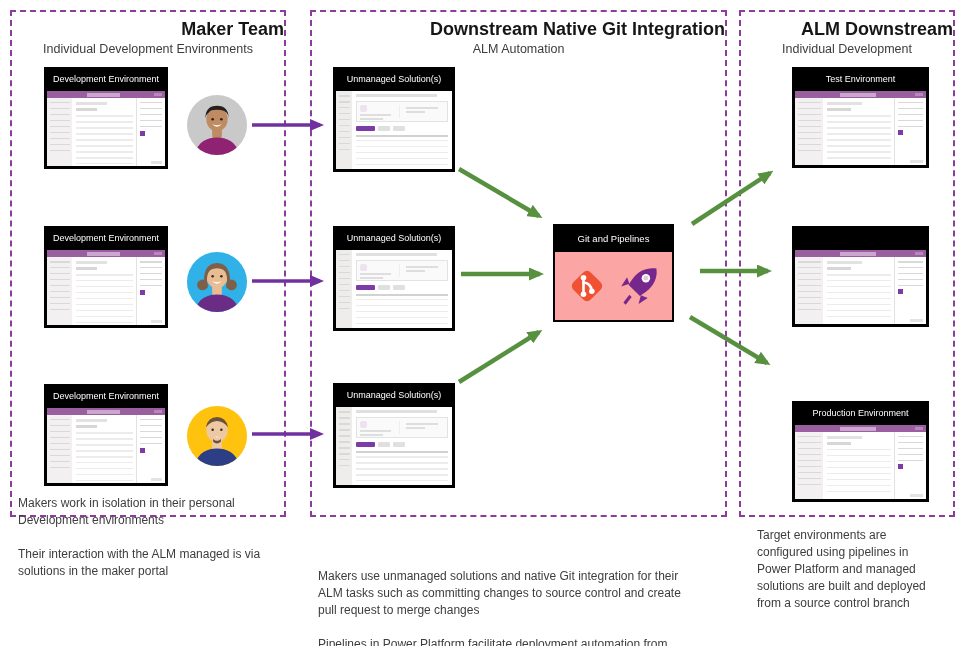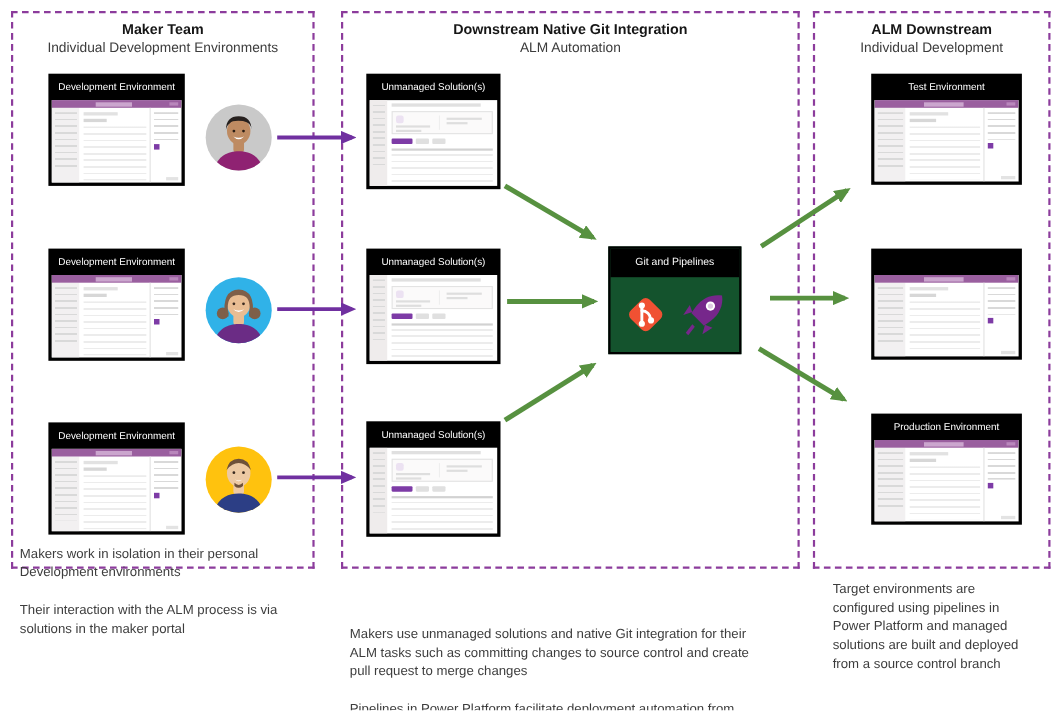--- a/index.html
+++ b/index.html
@@ -4,21 +4,21 @@
 <style>
   html,body { margin:0; padding:0; background:#fff; }
   .canvas {
     position:relative; width:962px; height:646px; background:#ffffff;
     font-family:"Liberation Sans", sans-serif; overflow:hidden;
   }
   .panel {
     position:absolute; border:2px dashed #8C3C9C; box-sizing:border-box;
     text-align:center;
   }
-  .panel-title { font-size:13px; font-weight:bold; color:#161616; margin-top:7px; }
+  .panel-title { font-size:18px; font-weight:bold; color:#161616; margin-top:7px;text-align:right; }
   .panel-sub   { font-size:12.5px; color:#3c3c3c; margin-top:2px; }
 
   
   .win { position:absolute; background:#000; box-sizing:border-box; }
   .win-label {
     height:23px; line-height:24px; color:#fff; font-size:9px;
     text-align:center; white-space:nowrap; overflow:hidden;
   }
   .win-shot {
     position:absolute; left:3px; right:3px; top:24px; bottom:3px;
@@ -54,21 +54,21 @@
   .s-card span:first-child { border-right:1px solid #eee; }
   .s-card i { display:block; width:7px; height:7px; background:#ece2f2; border-radius:2px; margin-bottom:2px; }
   .s-card b { display:block; height:2px; background:#dedede; margin-top:2px; }
   .s-btnrow { display:flex; gap:3px; margin-bottom:4px; flex:none; }
   .s-btn { height:5px; width:19px; background:#7d3ba6; border-radius:1px; }
   .s-btn.gray { width:12px; background:#e0e0e0; }
   .s-th { height:2.5px; background:#d2d2d2; margin-bottom:3px; flex:none; }
   .s-table { flex:1; }
 
   
-  .hub { position:absolute; border:2px solid #000; background:#14532d; box-sizing:border-box; }
+  .hub { position:absolute; border:2px solid #000; background:#fca5a5; box-sizing:border-box; }
   .hub-label { height:26px; line-height:26px; background:#000; color:#fff; font-size:9.5px; text-align:center; }
   .hub-body { display:flex; align-items:center; justify-content:center; gap:9px; height:calc(100% - 26px); }
 
   .avatar { position:absolute; }
 
   .note { position:absolute; font-size:12px; line-height:1.42; color:#3d3d3d; text-align:left; }
   .note p { margin:0 0 17px 0; }
   .overlay { position:absolute; left:0; top:0; pointer-events:none; }
 </style>
 </head>
@@ -368,21 +368,21 @@
             <div class="p-grid lines-lt"></div>
           </div>
         <div class="p-right">
             <div class="lines"></div>
             <div class="p-accent"></div>
             <div class="p-foot"></div>
           </div>
       </div>
     </div>
   </div>
-  <div class="win" style="left:792px;top:376px;width:137px;height:101px;">
+  <div class="win" style="left:792px;top:401px;width:137px;height:101px;">
     <div class="win-label">Production Environment</div>
     <div class="win-shot">
       <div class="p-top"></div>
       <div class="p-body">
           <div class="p-side">
             <div class="lines"></div>
           </div>
         <div class="p-main">
             <div class="p-crumb"></div>
             <div class="p-tabs"></div>
@@ -418,21 +418,21 @@
     </g>
     <g stroke="#579140" stroke-width="4.5">
       <line x1="692" y1="224" x2="770" y2="173" marker-end="url(#ah-green)"></line>
       <line x1="700" y1="271" x2="768" y2="271" marker-end="url(#ah-green)"></line>
       <line x1="690" y1="317" x2="767" y2="363" marker-end="url(#ah-green)"></line>
     </g>
   </svg>
 
   <div class="note" style="left:18px;top:495px;width:262px;">
     <p>Makers work in isolation in their personal Development environments</p>
-    <p>Their interaction with the ALM process is via solutions in the maker portal</p>
+    <p>Their interaction with the ALM managed is via solutions in the maker portal</p>
   </div>
   <div class="note" style="left:318px;top:527px;width:382px;margin-top:41px;">
     <p>Makers use unmanaged solutions and native Git integration for their ALM tasks such as committing changes to source control and create pull request to merge changes</p>
     <p>Pipelines in Power Platform facilitate deployment automation from source control</p>
   </div>
   <div class="note" style="left:757px;top:527px;width:178px;">
     <p>Target environments are configured using pipelines in Power Platform and managed solutions are built and deployed from a source control branch</p>
   </div>
 
 </div>

